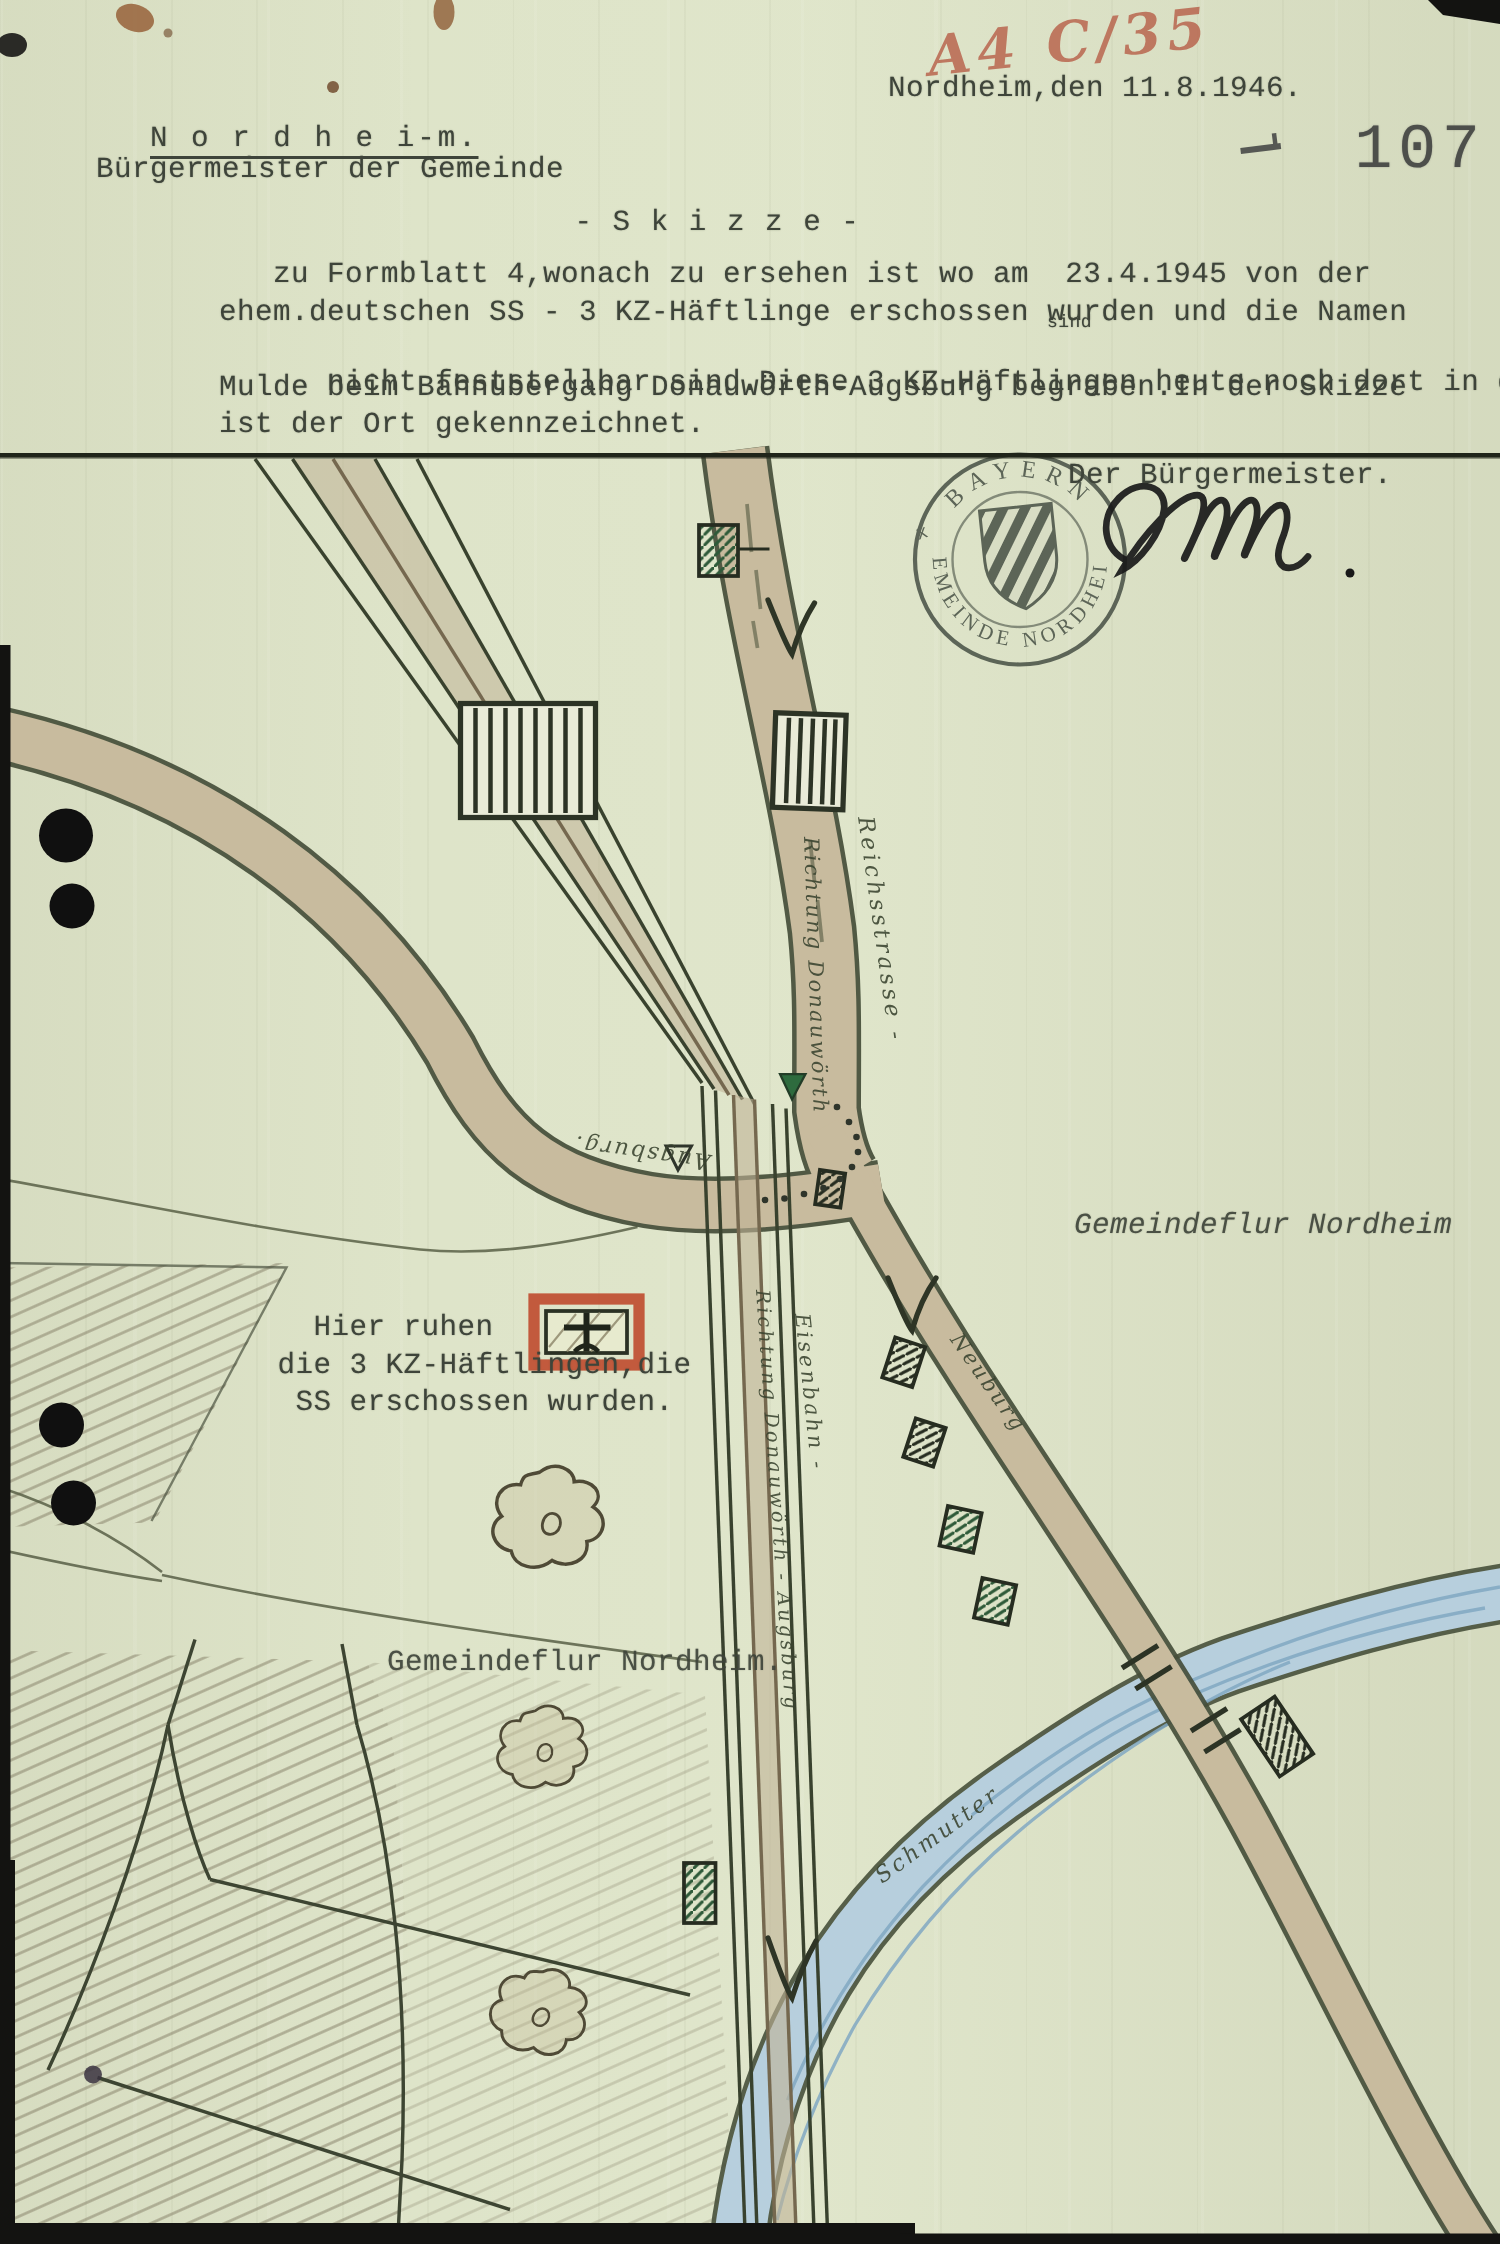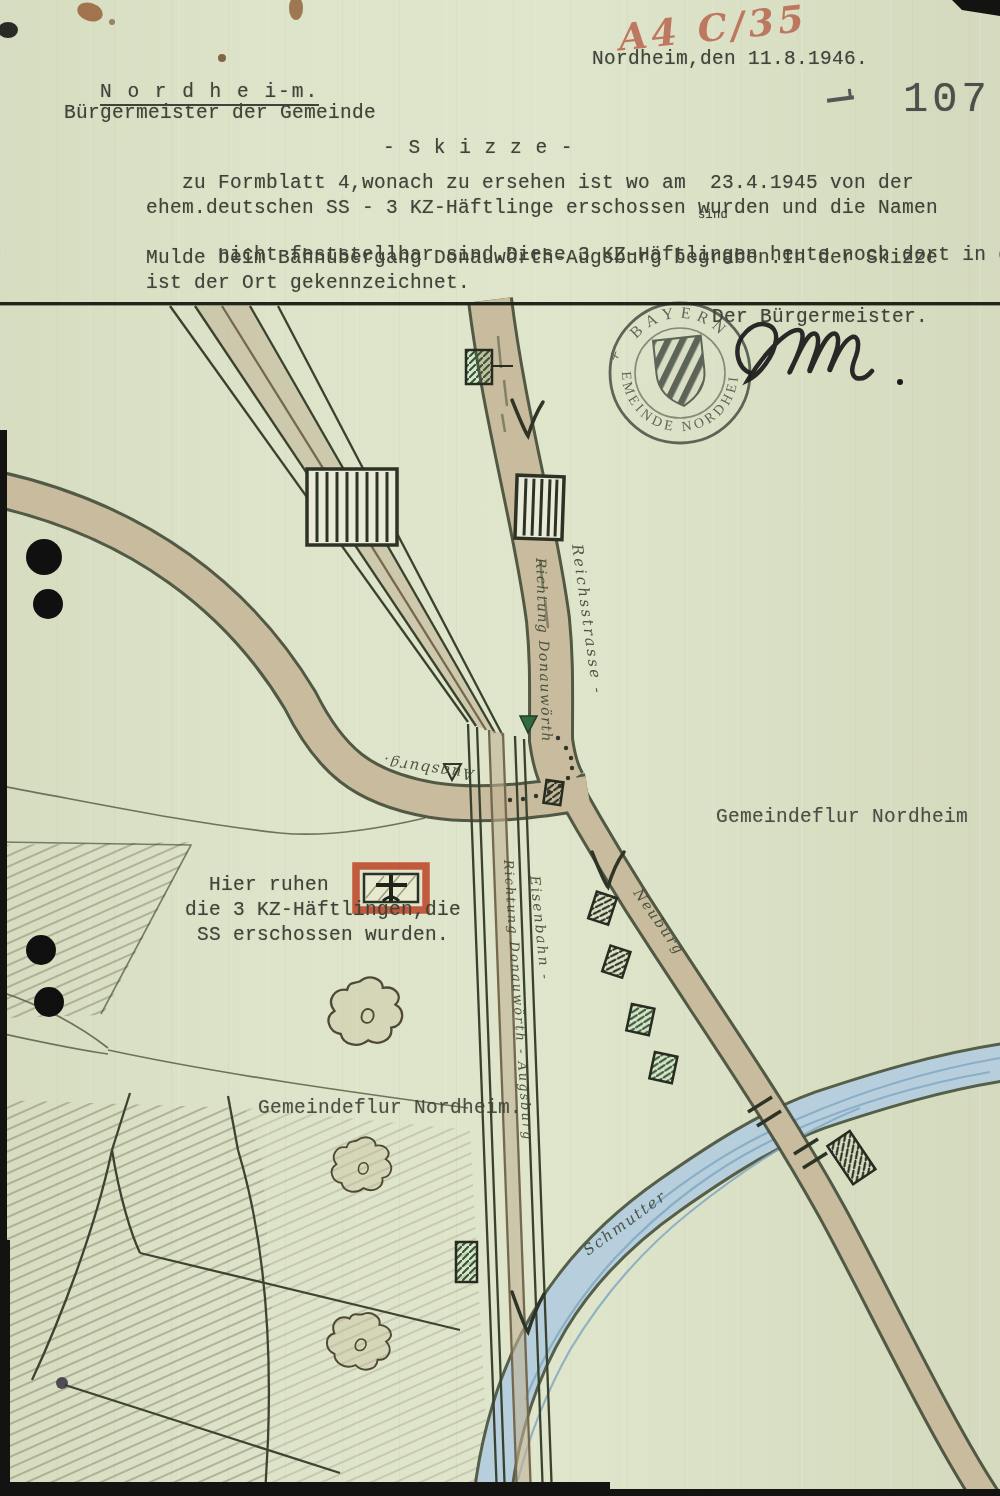--- a/index.html
+++ b/index.html
@@ -300,21 +300,21 @@
       <span class="insert">sind</span>
     </div>
     <div class="typed bodyline" style="position:relative;">Mulde beim Bahnübergang Donauwörth-Augsburg begraben.In der Skizze</div>
     <div class="typed bodyline" style="position:relative;">ist der Ort gekennzeichnet.</div>
   </div>
 
   <div id="rule"></div>
 
   <div class="typed" style="left:712px;top:306px;">Der Bürgermeister.</div>
 
-  <div class="typed faded" style="left:716px;top:806px;">Gemeindeflur Nordheim</div>
+  <div class="typed faded" style="left:716px;top:806px;font-style:italic;">Gemeindeflur Nordheim</div>
   <div class="typed faded" style="left:258px;top:1065px;margin-top:32px;">Gemeindeflur Nordheim.</div>
 
   <div style="position:absolute;left:185px;top:874px;">
     <div class="typed" style="position:relative;height:25px;">  Hier ruhen</div>
     <div class="typed" style="position:relative;height:25px;">die 3 KZ-Häftlingen,die</div>
     <div class="typed" style="position:relative;height:25px;"> SS erschossen wurden.</div>
   </div>
 
 </div>
 

